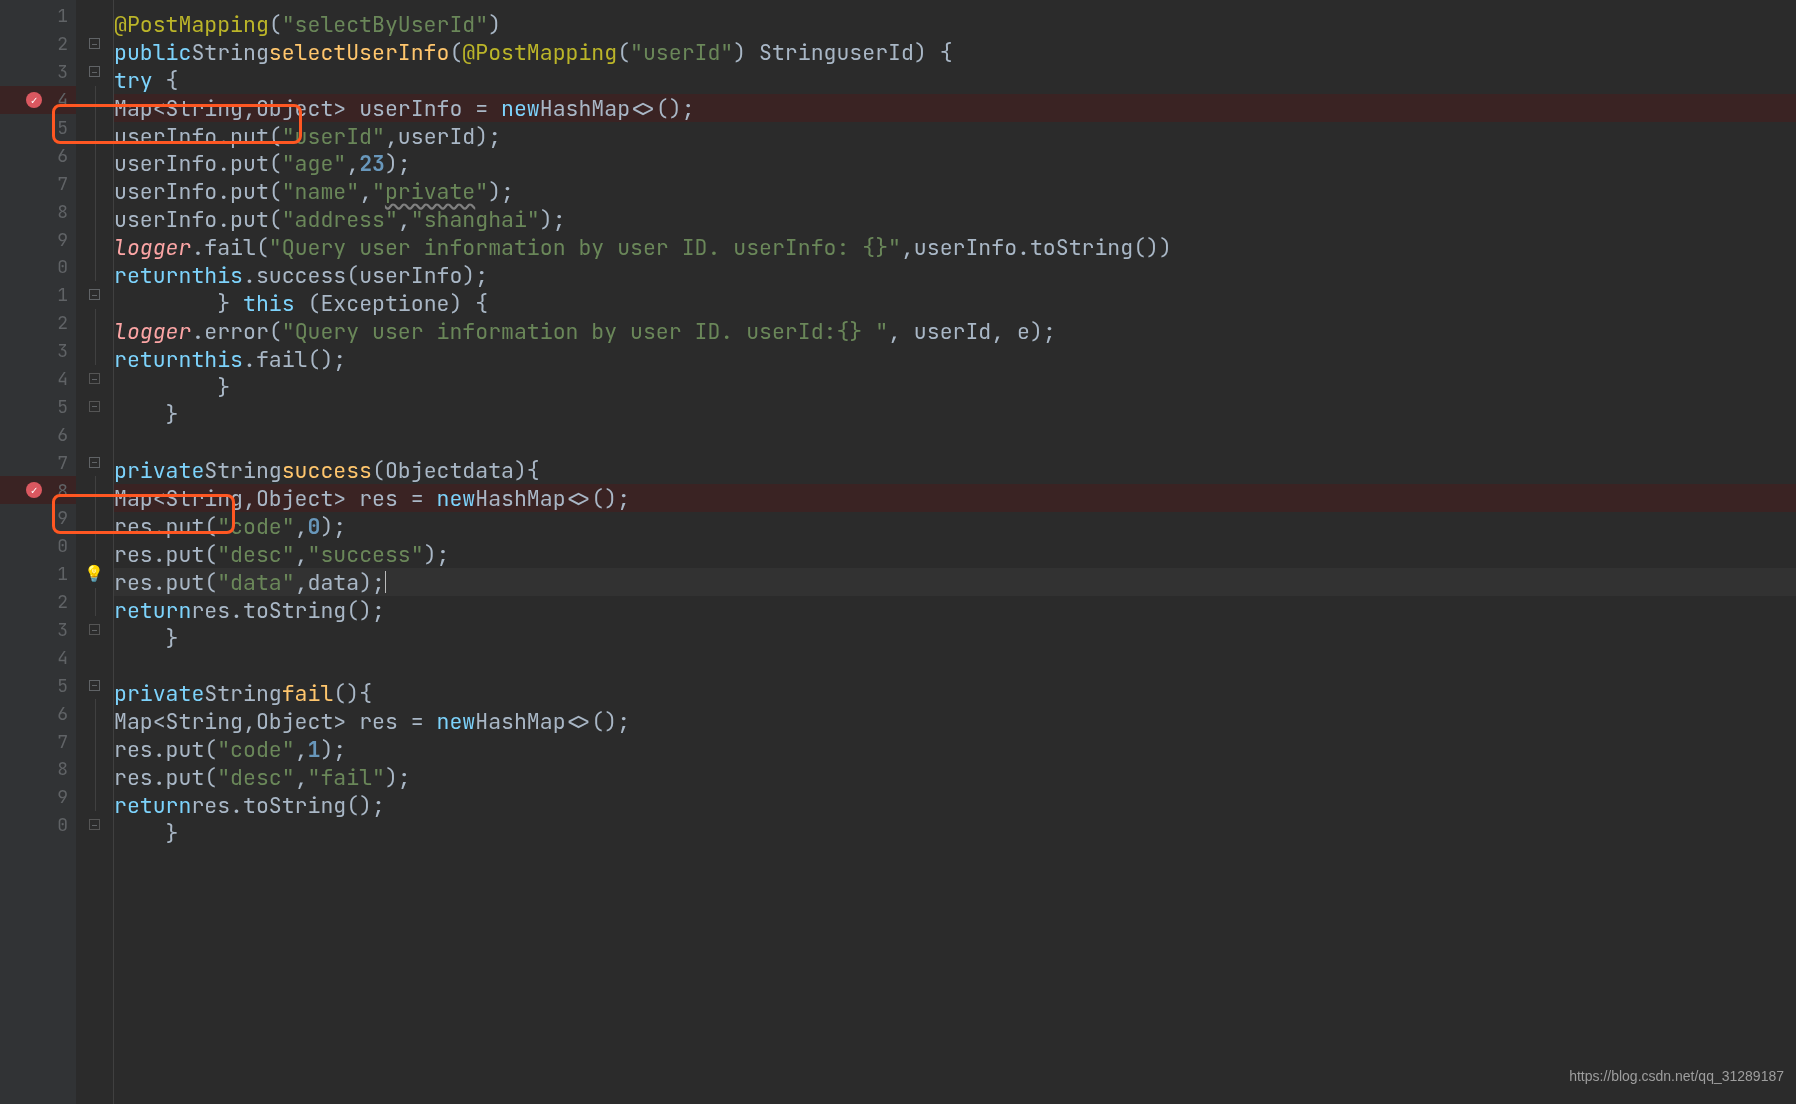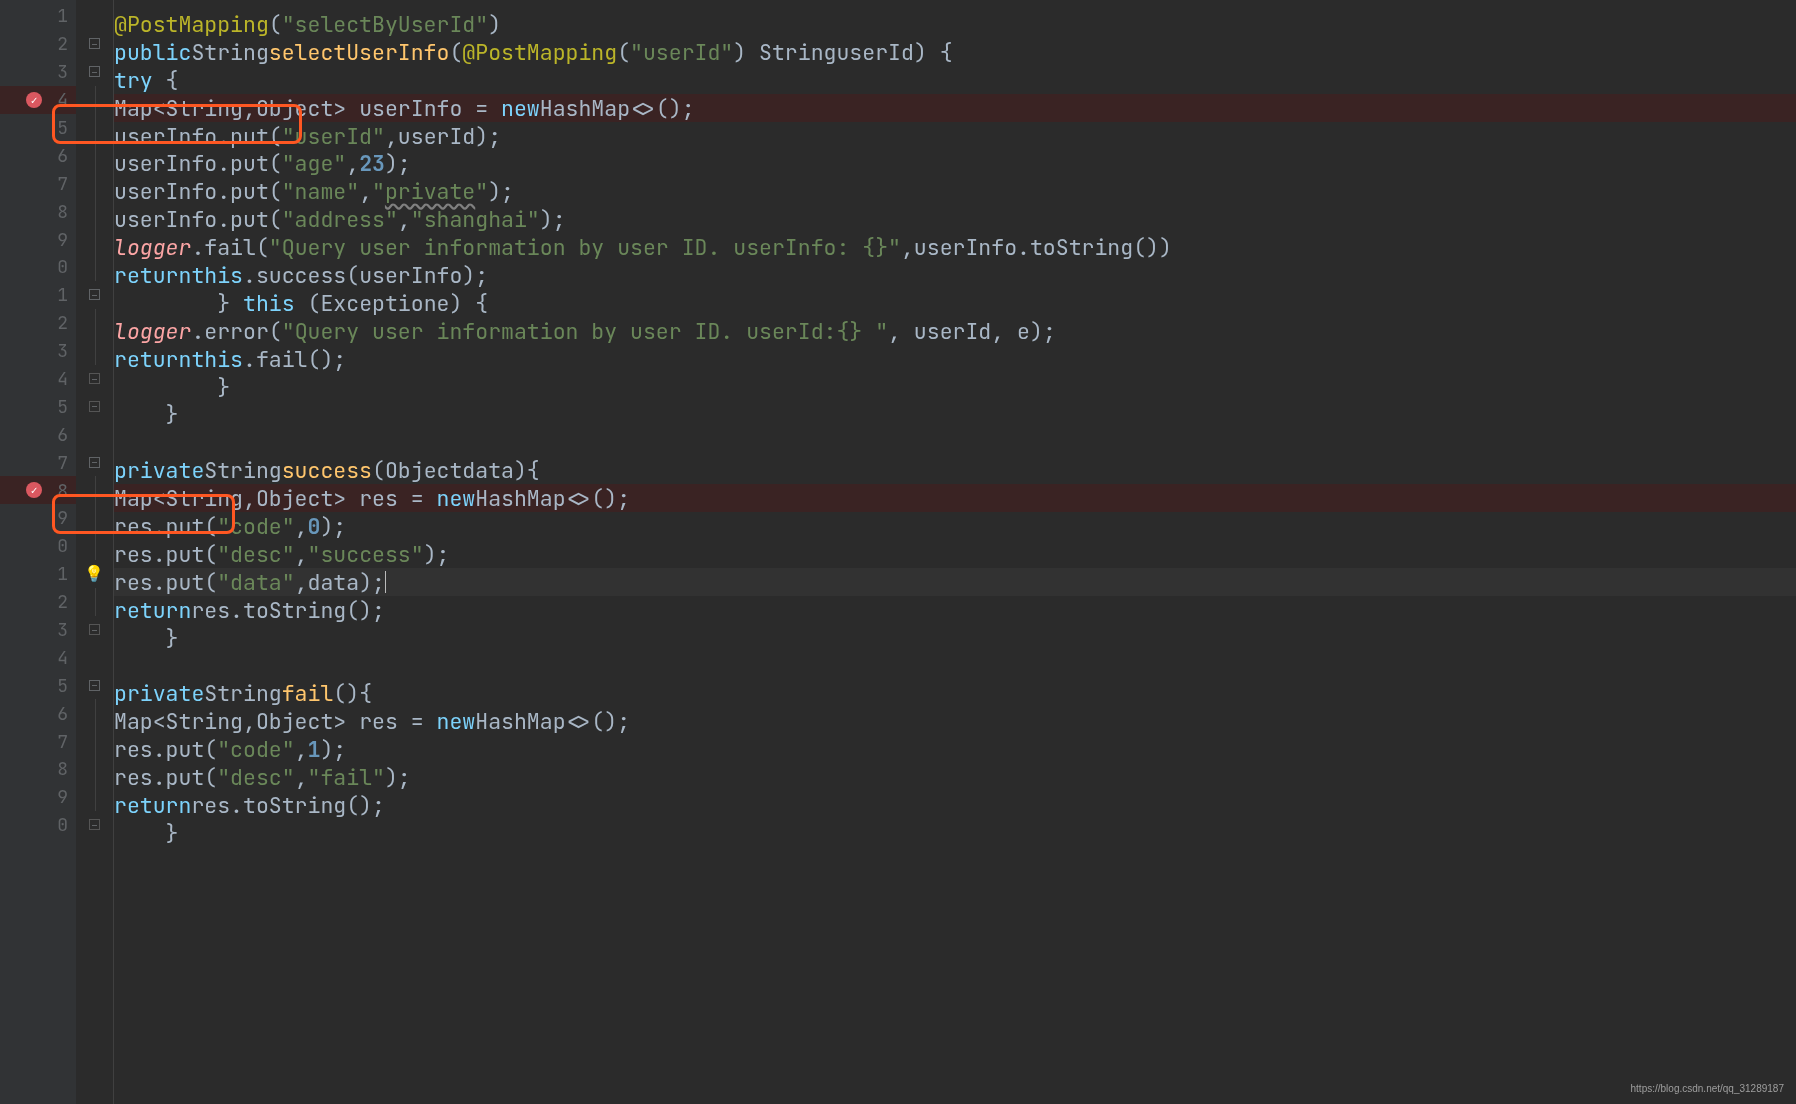--- a/index.html
+++ b/index.html
@@ -24,21 +24,21 @@
   .keyword { color: #7dd3fc; }
   .method-decl { color: #ffc66d; }
   .string { color: #6a8759; }
   .number { color: #6897bb; font-weight: bold; }
   .field { color: #fca5a5; font-style: italic; }
   .under { text-decoration: underline wavy #808080; text-underline-offset: 4px; }
   .caret { display:inline-block; width:1px; height: 22px; background:#bbbbbb; vertical-align:middle; }
   .highlight-box { position: absolute; border: 3px solid #ff5722; border-radius: 8px; pointer-events: none; z-index: 5; }
   .hb1 { left: -62px; top: 104px; width: 250px; height: 40px; }
   .hb2 { left: -62px; top: 494px; width: 183px; height: 40px; }
-  .watermark { position: absolute; right: 12px; bottom: 10px; color: #9e9e9e; font-size: 10px; font-family: Arial, sans-serif; }
+  .watermark { position: absolute; right: 12px; bottom: 20px; color: #9e9e9e; font-size: 14px; font-family: Arial, sans-serif; }
 </style>
 </head>
 <body>
 
 <div class="editor">
   <div class="gutter">
     <div class="gutter-line">
         <span>1</span>
       </div>
     <div class="gutter-line">

